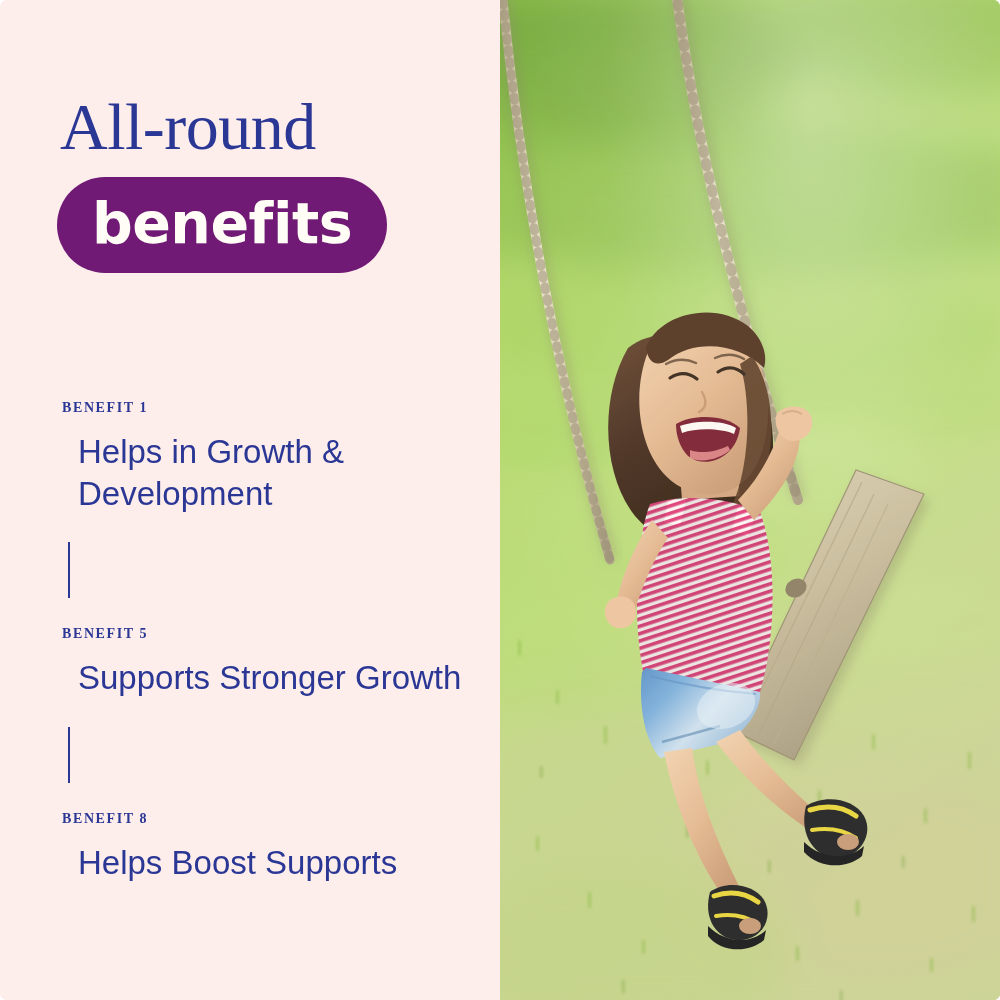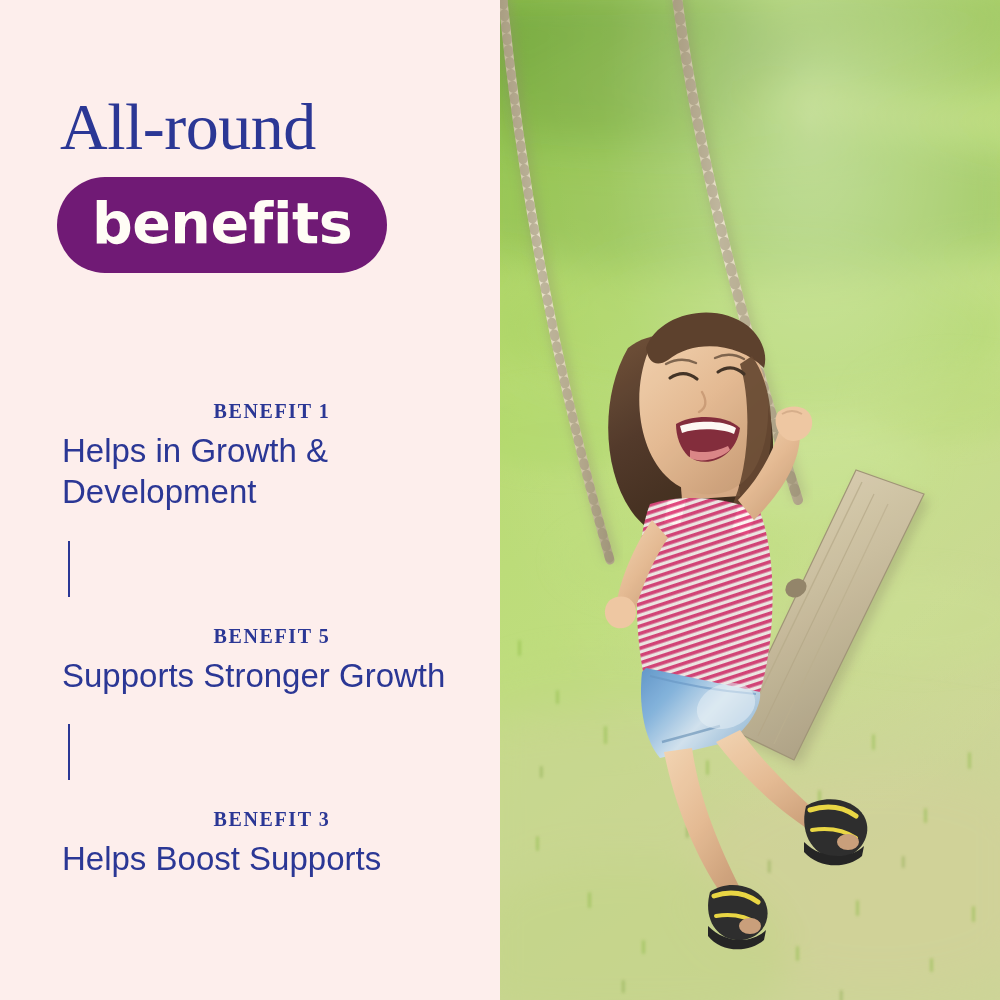--- a/index.html
+++ b/index.html
@@ -11,20 +11,21 @@
   body {
     font-family: "Liberation Sans", sans-serif;
   }
 
   .canvas {
     position: relative;
     width: 1000px;
     height: 1000px;
     overflow: hidden;
     background: #fdeeec;
+    border-radius: 7px;
   }
 
   
   .left-panel {
     position: absolute;
     left: 0;
     top: 0;
     width: 500px;
     height: 1000px;
     background: #fdeeec;
@@ -71,35 +72,34 @@
     left: 62px;
     top: 400px;
     width: 420px;
   }
 
   .benefit-item { position: relative; }
 
   .benefit-kicker {
     font-family: "Liberation Serif", "DejaVu Serif", serif;
     font-weight: bold;
-    font-size: 20px;
+    font-size: 14px;
     letter-spacing: 1.6px;
     color: #2b3795;
     margin: 0 0 8px 0;
     line-height: 1.1;
-    text-align: center;
   }
 
   .benefit-title {
     font-family: "Liberation Sans", sans-serif;
     font-weight: 300;
     font-size: 33px;
     line-height: 1.25;
     color: #2b3795;
-    margin: 0;
+    margin: 16px;
     letter-spacing: 0px;
   }
 
   .benefit-divider {
     width: 2px;
     height: 56px;
     background: #2b3795;
     margin: 28px 0 28px 6px;
   }
 
@@ -142,21 +142,21 @@
       <div class="benefit-divider"></div>
 
       <div class="benefit-item">
         <p class="benefit-kicker">BENEFIT 5</p>
         <p class="benefit-title">Supports Stronger Growth</p>
       </div>
 
       <div class="benefit-divider"></div>
 
       <div class="benefit-item">
-        <p class="benefit-kicker">BENEFIT 3</p>
+        <p class="benefit-kicker">BENEFIT 8</p>
         <p class="benefit-title">Helps Boost Supports</p>
       </div>
 
     </div>
   </div>
 
   <div class="photo-panel">
     <svg class="photo-svg" viewBox="0 0 500 1000" preserveAspectRatio="xMidYMid slice">
       <defs>
         <linearGradient id="grassGrad" x1="0" y1="0" x2="0.35" y2="1">

